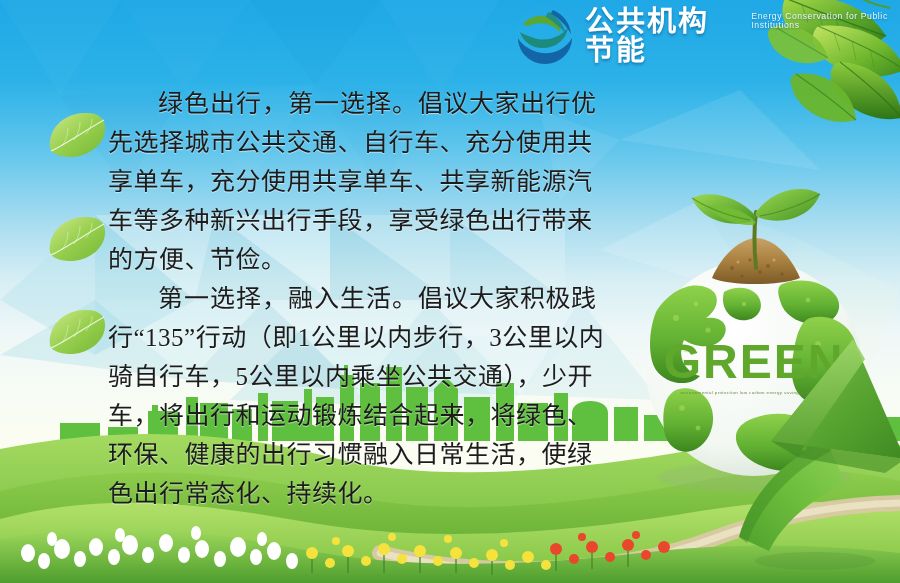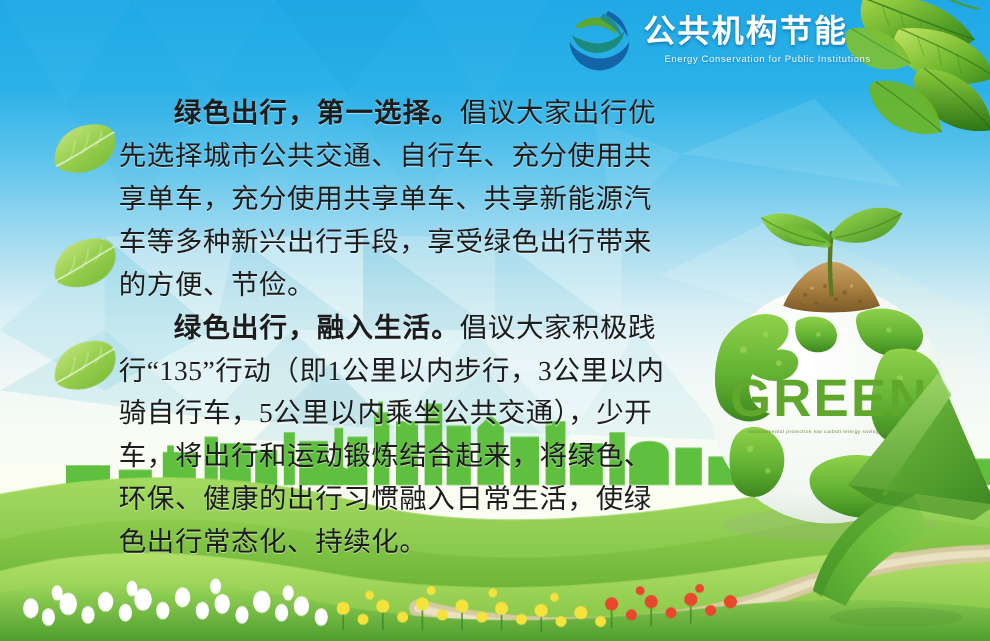--- a/index.html
+++ b/index.html
@@ -27,21 +27,21 @@
   .facets svg{position:absolute;inset:0;width:100%;height:100%;}
 
   
   .leaf-cluster{position:absolute;top:-22px;right:-10px;width:220px;height:165px;}
   .leaf-cluster svg{width:100%;height:100%;display:block;}
 
   
   .logo{position:absolute;left:513px;top:4px;display:flex;align-items:center;gap:8px;}
   .logo-mark{width:64px;height:64px;flex:0 0 64px;}
   .logo-mark svg{width:100%;height:100%;display:block;}
-  .logo-text{display:flex;flex-direction:column;line-height:1;}
+  .logo-text{display:flex;flex-direction:row;line-height:1;}
   .logo-cn{
     font-family:"Liberation Sans","DejaVu Sans",sans-serif;
     font-weight:bold;font-size:29px;color:#ffffff;
     letter-spacing:2px;
     text-shadow:0 2px 3px rgba(0,60,110,.45);
   }
   .logo-en{
     font-family:"Liberation Sans","DejaVu Sans",sans-serif;
     font-size:8.6px;color:#e9f6ff;letter-spacing:.6px;
     margin-top:5px;
@@ -58,21 +58,21 @@
 
   
   .copy{
     position:absolute;left:108px;top:84px;width:500px;
     font-size:25px;line-height:39px;color:#1c1c1c;
     letter-spacing:.5px;
     text-shadow:0 1px 1px rgba(255,255,255,.55);
   }
   .copy p{margin:0;text-indent:2em;}
   .copy .lead{
-    font-weight:bold;
+    font-weight:normal;
     font-family:"Liberation Serif","DejaVu Serif",serif;
     letter-spacing:1px;
   }
 
   
   .globe-wrap{position:absolute;left:604px;top:172px;width:300px;height:330px;}
   .globe-wrap svg{width:100%;height:100%;display:block;}
 
   
   .scenery{position:absolute;left:0;bottom:0;width:900px;height:230px;}
@@ -498,17 +498,17 @@
 
       <ellipse cx="80" cy="236" rx="60" ry="9" fill="#4f8a32" opacity=".25"></ellipse>
     </svg>
   </div>
 
   <div class="copy">
     <p>
       <span class="lead">绿色出行，第一选择。</span><span>倡议大家出行优先选择城市公共交通、自行车、充分使用共享单车，充分使用共享单车、共享新能源汽车等多种新兴出行手段，享受绿色出行带来的方便、节俭。</span>
     </p>
     <p>
-      <span class="lead">绿色出行，融入生活。</span><span>倡议大家积极践行“135”行动（即1公里以内步行，3公里以内骑自行车，5公里以内乘坐公共交通），少开车，将出行和运动锻炼结合起来，将绿色、环保、健康的出行习惯融入日常生活，使绿色出行常态化、持续化。</span>
+      <span class="lead">第一选择，融入生活。</span><span>倡议大家积极践行“135”行动（即1公里以内步行，3公里以内骑自行车，5公里以内乘坐公共交通），少开车，将出行和运动锻炼结合起来，将绿色、环保、健康的出行习惯融入日常生活，使绿色出行常态化、持续化。</span>
     </p>
   </div>
 
 </div>
 
 </body></html>

